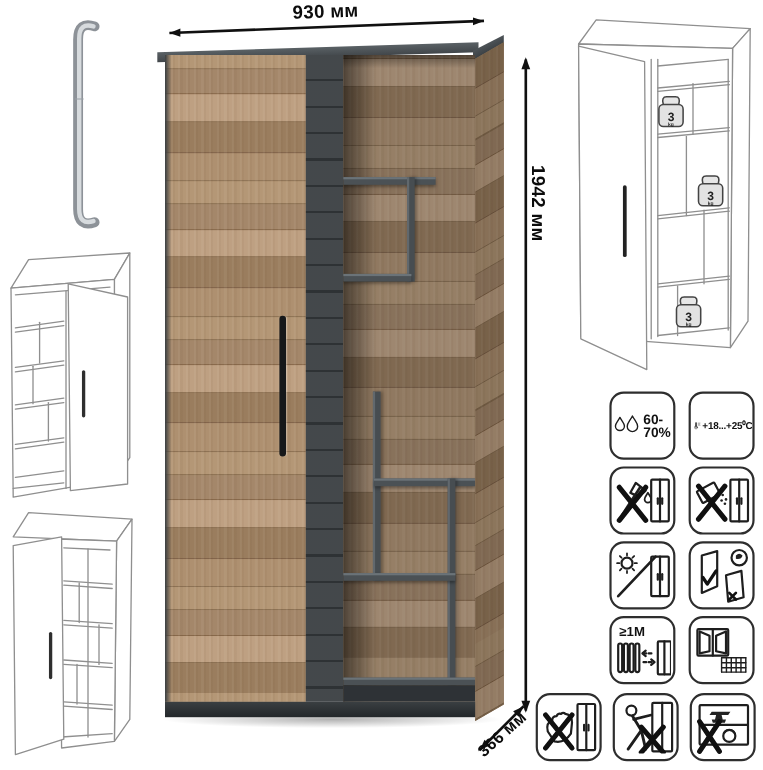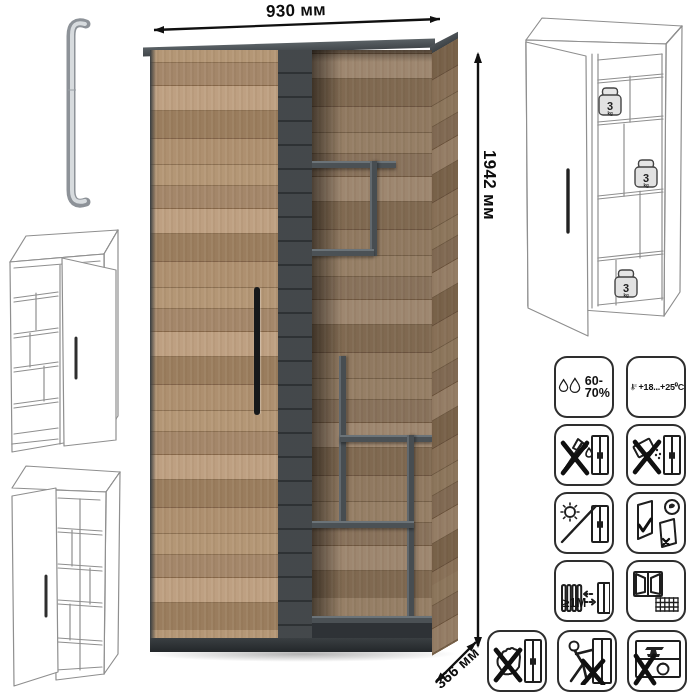--- a/index.html
+++ b/index.html
@@ -63,21 +63,21 @@
 
   
   .wf{stroke:#8f8f8f;stroke-width:1.2;stroke-linejoin:round;stroke-linecap:round;}
 
   
   .care-box{position:absolute;width:60px;height:62px;box-sizing:border-box;border:2.5px solid #2e2e2e;border-radius:13px;background:#fff;
     display:flex;flex-direction:row;align-items:center;justify-content:center;gap:1px;overflow:hidden;}
   .care-cap{font-weight:700;color:#111;line-height:1;}
   .cap-lg{font-size:12.5px;}
   .cap-sm{font-size:9px;letter-spacing:-.2px;}
-  .cap-corner{position:absolute;left:7px;top:5px;font-size:12px;font-weight:700;color:#111;margin-top:29px;}
+  .cap-corner{position:absolute;left:7px;top:5px;font-size:12px;font-weight:700;color:#111;}
   .ic{stroke:#1e1e1e;stroke-width:2;fill:none;stroke-linecap:round;stroke-linejoin:round;}
   .xmark{stroke:#101010;stroke-width:4.6;stroke-linecap:round;fill:none;}
 </style>
 </head>
 <body>
 
 <div id="canvas">
 
   <svg class="abs" style="left:28px;top:8px" width="84" height="212" viewBox="0 0 84 212">
     <path d="M58 16 q-15 -5 -15 12 l0 154 q0 17 15 12" fill="none" stroke="#8d9298" stroke-width="9" stroke-linecap="round"></path>

